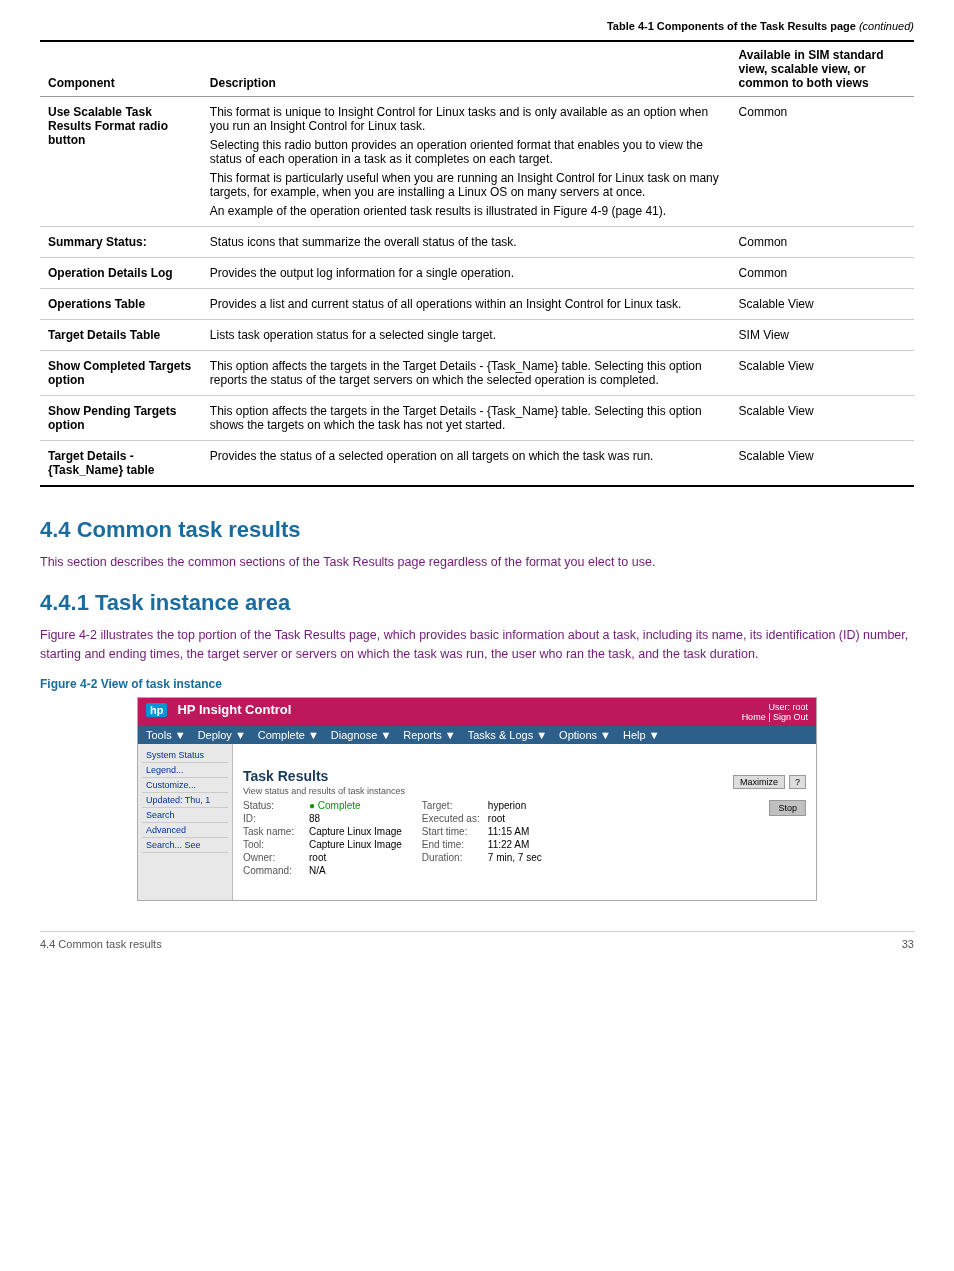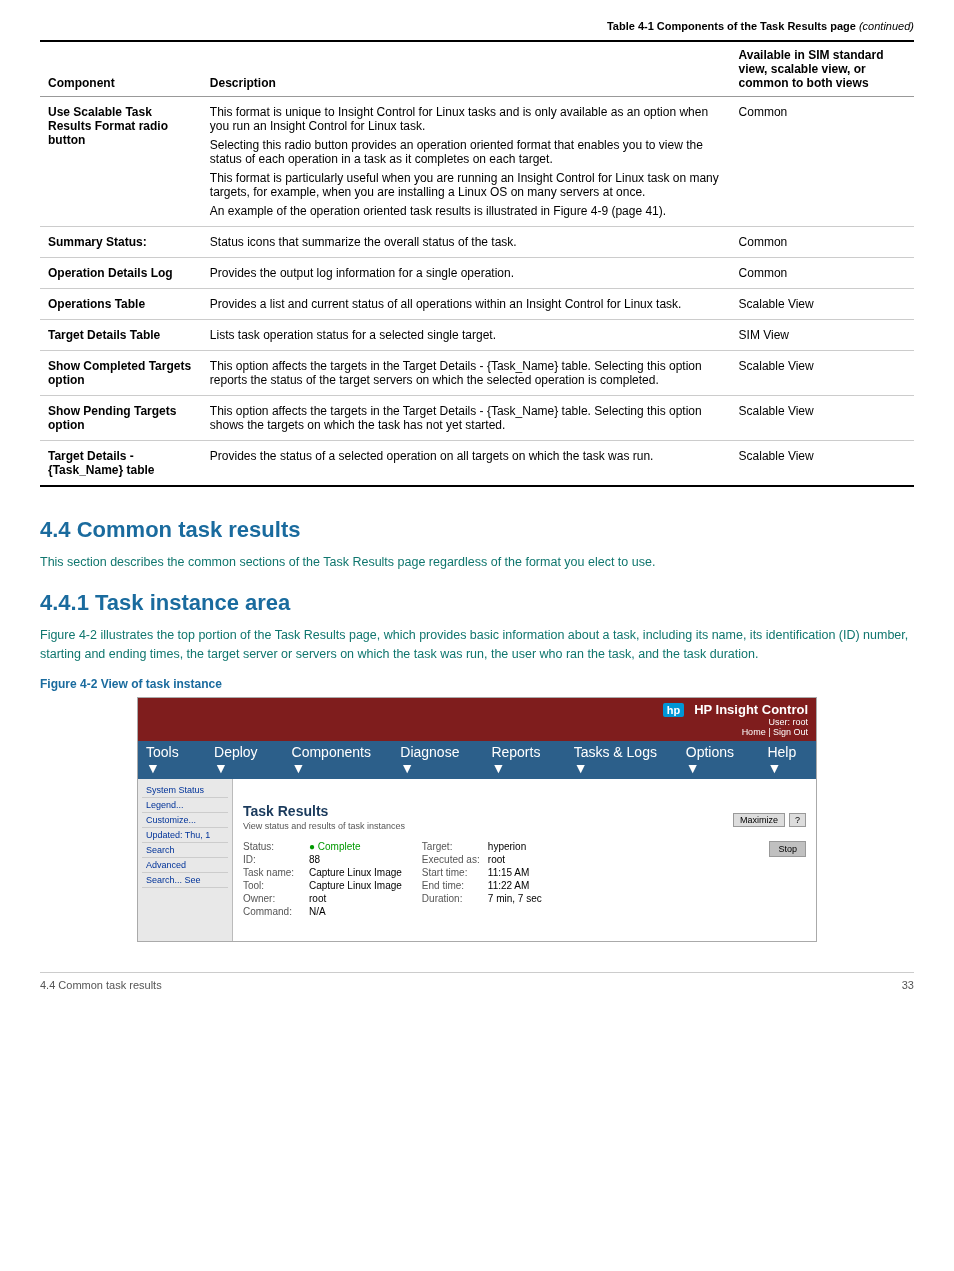--- a/index.html
+++ b/index.html
@@ -66,65 +66,64 @@
     .section-441 {
       color: #1a6b9e;
       font-size: 22px;
       font-weight: bold;
       margin: 18px 0 10px 0;
     }
     .body-text {
       font-size: 12.5px;
       line-height: 1.5;
       margin-bottom: 10px;
-      color: #0f766e;
+      color: #701a75;
     }
 
     
     .figure-caption {
       color: #1a6b9e;
       font-size: 12px;
       font-weight: bold;
       margin: 14px 0 6px 0;
     }
 
     
     .screenshot-container {
       border: 1px solid #aaa;
       width: 680px;
       margin: 0 auto;
       font-size: 10px;
     }
     .ss-header {
-      background: #7f1d1d;
+      background: #be185d;
       color: #fff;
       padding: 4px 8px;
       display: flex;
       justify-content: space-between;
-      align-items: flex-end;
-      flex-direction: column;
+      align-items: flex-start;
     }
     .ss-header-left {
       display: flex;
       align-items: center;
       gap: 6px;
       font-size: 13px;
       font-weight: bold;
     }
     .ss-header-right {
       font-size: 9px;
       text-align: right;
     }
     .ss-nav {
       background: #2c5f8a;
       color: #fff;
       display: flex;
-      gap: 24px;
+      gap: 12px;
       padding: 3px 8px;
-      font-size: 14px;
+      font-size: 11px;
     }
     .ss-body {
       display: flex;
       background: #fff;
     }
     .ss-sidebar {
       width: 95px;
       background: #e8e8e8;
       border-right: 1px solid #bbb;
       padding: 4px;
@@ -143,21 +142,20 @@
     }
     .ss-main-title {
       font-size: 14px;
       font-weight: bold;
       color: #1a3a5c;
       margin-bottom: 2px;
     }
     .ss-main-sub {
       font-size: 9px;
       color: #555;
-      margin-bottom: 6px;
     }
     .ss-task-col {
       display: flex;
       flex-direction: column;
       gap: 2px;
     }
     .ss-task-row {
       display: flex;
       gap: 6px;
     }
@@ -322,21 +320,21 @@
     </div>
     <div class="ss-header-right">
       <div>User: root</div>
       <div>Home | Sign Out</div>
     </div>
   </div>
 
   <div class="ss-nav" id="ss-nav-bar">
       <span style="cursor: pointer;">Tools ▼</span>
       <span style="cursor: pointer;">Deploy ▼</span>
-      <span style="cursor: pointer;">Components ▼</span>
+      <span style="cursor: pointer;">Complete ▼</span>
       <span style="cursor: pointer;">Diagnose ▼</span>
       <span style="cursor: pointer;">Reports ▼</span>
       <span style="cursor: pointer;">Tasks &amp; Logs ▼</span>
       <span style="cursor: pointer;">Options ▼</span>
       <span style="cursor: pointer;">Help ▼</span>
     </div>
 
   <div class="ss-body">
 
     <div class="ss-sidebar" id="ss-sidebar-content">

